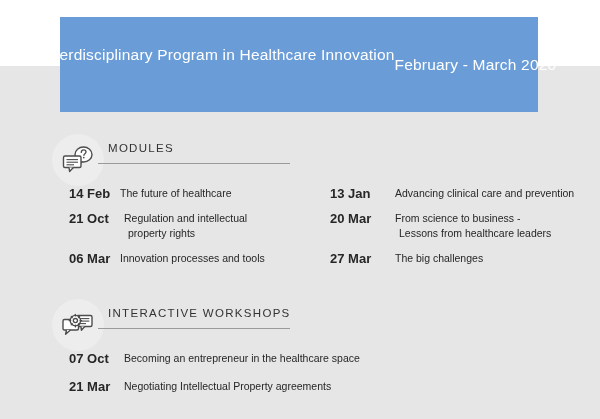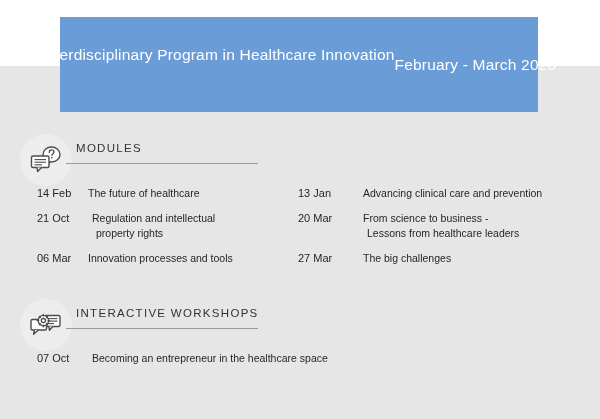--- a/index.html
+++ b/index.html
@@ -60,20 +60,21 @@
     letter-spacing: 0.2px;
     line-height: 1;
     white-space: nowrap;
   }
 
   
   .section {
     position: absolute;
     left: 0;
     width: 552px;
+    padding-left: 32px;
   }
   #section-modules { top: 130px; }
   #section-workshops { top: 295px; }
 
   .section-head {
     position: relative;
     height: 56px;
   }
   .section-icon {
     position: absolute;
@@ -117,24 +118,25 @@
   .col-right { left: 298px; width: 290px; }
 
   .entry {
     display: flex;
     align-items: flex-start;
     margin-bottom: 10px;
   }
   .entry-date {
     flex: 0 0 auto;
     width: 51px;
-    font-size: 11px;
+    font-size: 13px;
     color: #262626;
     line-height: 15px;
     white-space: nowrap;
+    font-weight: bold;
   }
   .col-right .entry-date { width: 65px; }
   .entry-title {
     flex: 1 1 auto;
     font-size: 10.5px;
     color: #262626;
     line-height: 15px;
   }
   .entry-title .ln2 { display: block; padding-left: 4px; }
   .entry.indented .entry-title { padding-left: 4px; }
@@ -271,18 +273,22 @@
     </div>
 
     <div class="cols">
       <div class="single-col">
 
         <div class="entry">
           <div class="entry-date">07 Oct</div>
           <div class="entry-title">Becoming an entrepreneur in the healthcare space</div>
         </div>
 
+        <div class="entry">
+          <div class="entry-date">21 Mar</div>
+          <div class="entry-title">Negotiating Intellectual Property agreements</div>
+        </div>
 
       </div>
     </div>
   </div>
 
 </div>
 
 </body></html>

